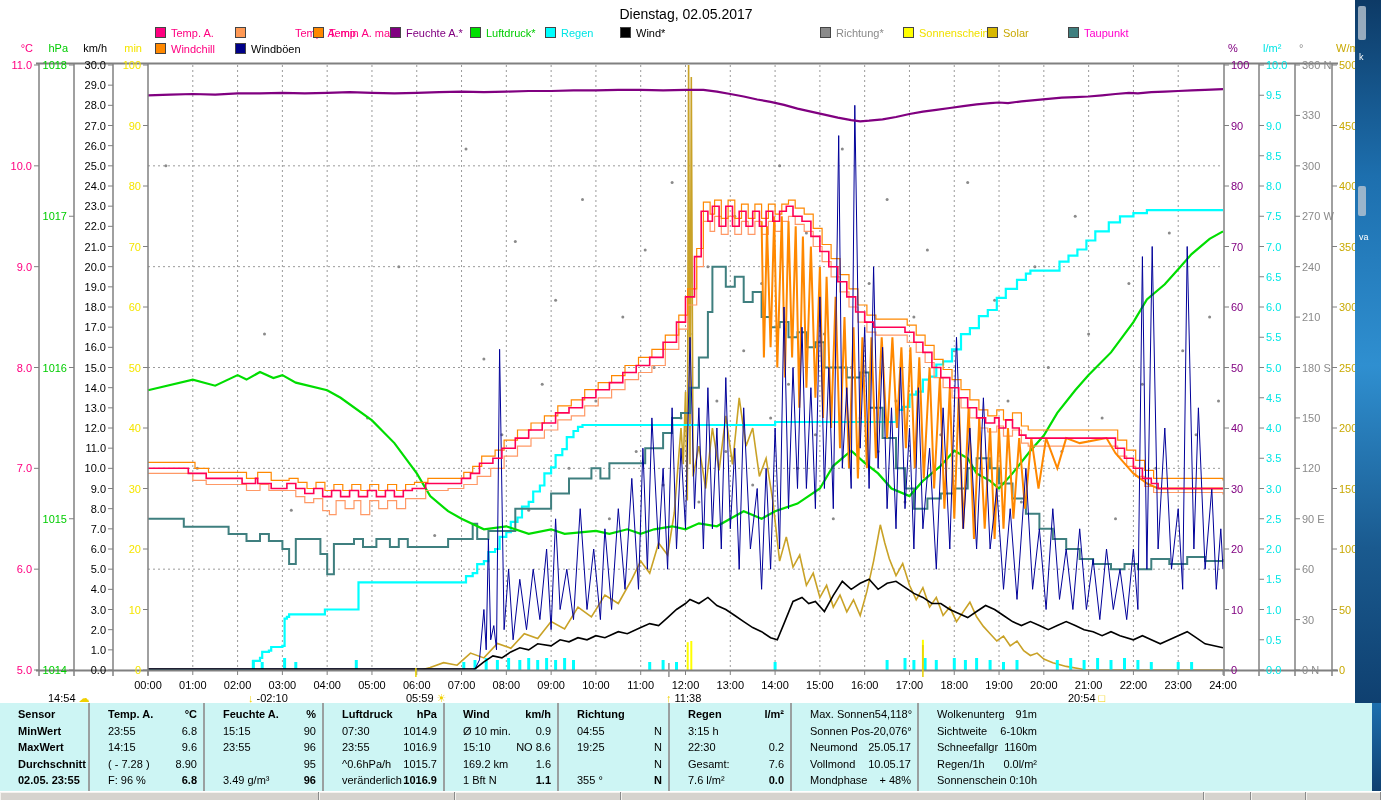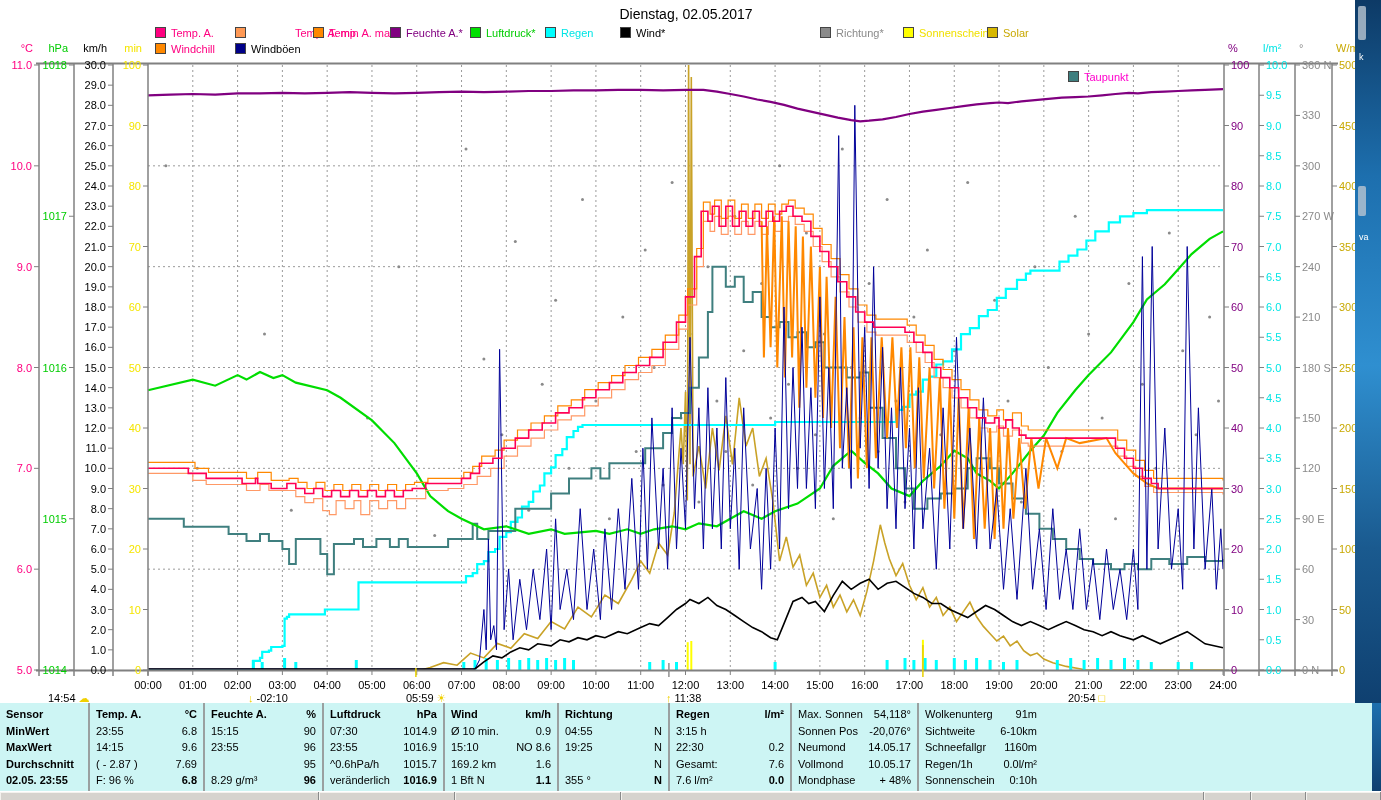--- a/index.html
+++ b/index.html
@@ -14,21 +14,21 @@
           vertical-align:-1px;margin-right:5px;}
   
   #chartwrap{position:absolute;top:0;left:0;width:1381px;height:703px;}
   
   .mk{position:absolute;font-size:11px;color:#000;white-space:nowrap;margin-left:20px;}
   .mk .ic{color:#f0d000;font-weight:bold;}
   
   #tbl{position:absolute;top:703px;left:0;width:1372px;height:88px;background:#cdf5f4;
        display:grid;grid-template-columns:88px 115px 119px 121px 114px 111px 122px 127px 255px 1fr;
        font-size:11px;color:#000;}
-  .col{padding:3px 6px 0 6px;}
+  .col{padding:3px 6px 0 18px;}
   .col.b{border-left:2px solid #9aa0a0;}
   .trow{display:flex;justify-content:space-between;height:16.5px;line-height:16px;white-space:nowrap;}
   .trow .lab{text-align:left;} .trow .val{text-align:right;}
   .bold{font-weight:bold;}
   
   #status{position:absolute;top:791px;left:0;width:1381px;height:9px;background:#d6d3ce;
           border-top:1px solid #fff;display:flex;}
   #status .seg{border-right:1px solid #8a8a8a;box-shadow:inset 1px 1px 0 #f4f2ee;}
   
   #desk1{position:absolute;left:1355px;top:0;width:26px;height:703px;
@@ -501,21 +501,21 @@
     <span class="li" style="left: 155px; top: 27px;"><span class="sw" style="background: rgb(255, 0, 128);"></span><span style="color: rgb(255, 0, 128);">Temp. A.</span></span>
     <span class="li" style="left: 235px; top: 27px;"><span class="sw" style="background: rgb(255, 153, 85);"></span><span style="color: rgb(255, 0, 128); margin-left: 44px;">Temp. A. min</span></span>
     <span class="li" style="left: 313px; top: 27px;"><span class="sw" style="background: rgb(255, 136, 0);"></span><span style="color: rgb(255, 0, 128);">Temp. A. max</span></span>
     <span class="li" style="left: 390px; top: 27px;"><span class="sw" style="background: rgb(128, 0, 128);"></span><span style="color: rgb(128, 0, 128);">Feuchte A.*</span></span>
     <span class="li" style="left: 470px; top: 27px;"><span class="sw" style="background: rgb(0, 224, 0);"></span><span style="color: rgb(0, 204, 0);">Luftdruck*</span></span>
     <span class="li" style="left: 545px; top: 27px;"><span class="sw" style="background: rgb(0, 255, 255);"></span><span style="color: rgb(0, 229, 229);">Regen</span></span>
     <span class="li" style="left: 620px; top: 27px;"><span class="sw" style="background: rgb(0, 0, 0);"></span><span style="color: rgb(0, 0, 0);">Wind*</span></span>
     <span class="li" style="left: 820px; top: 27px;"><span class="sw" style="background: rgb(138, 138, 138);"></span><span style="color: rgb(138, 138, 138);">Richtung*</span></span>
     <span class="li" style="left: 903px; top: 27px;"><span class="sw" style="background: rgb(255, 255, 0);"></span><span style="color: rgb(240, 224, 0);">Sonnenschein</span></span>
     <span class="li" style="left: 987px; top: 27px;"><span class="sw" style="background: rgb(216, 184, 0);"></span><span style="color: rgb(200, 168, 0); text-align: right;">Solar</span></span>
-    <span class="li" style="left: 1068px; top: 27px; margin-top: 44px;"><span class="sw" style="background: rgb(63, 127, 127);"></span><span style="color: rgb(255, 0, 204);">Taupunkt</span></span>
+    <span class="li" style="left: 1068px; top: 27px;"><span class="sw" style="background: rgb(63, 127, 127);"></span><span style="color: rgb(255, 0, 204);">Taupunkt</span></span>
     <span class="li" style="left: 155px; top: 43px;"><span class="sw" style="background: rgb(255, 136, 0);"></span><span style="color: rgb(255, 0, 128);">Windchill</span></span>
     <span class="li" style="left: 235px; top: 43px;"><span class="sw" style="background: rgb(0, 0, 136);"></span><span style="color: rgb(0, 0, 0);">Windböen</span></span>
   </div>
 <div id="markers">
     <div class="mk" style="left: 28px; top: 692px;">14:54 <span class="ic">☁</span></div>
     <div class="mk" style="left: 228px; top: 692px;"><span class="ic">↓</span> -02:10</div>
     <div class="mk" style="left: 386px; top: 692px;">05:59 <span class="ic">☀</span></div>
     <div class="mk" style="left: 646px; top: 692px;"><span class="ic">↑</span> 11:38</div>
     <div class="mk" style="left: 1048px; top: 692px;">20:54 <span class="ic">□</span></div>
   </div>
@@ -535,22 +535,22 @@
       </div>
       <div class="trow">
         <span class="lab">23:55</span>
         <span class="val">6.8</span>
       </div>
       <div class="trow">
         <span class="lab">14:15</span>
         <span class="val">9.6</span>
       </div>
       <div class="trow">
-        <span class="lab">( - 2.87 )</span>
-        <span class="val">7.69</span>
+        <span class="lab">( - 7.28 )</span>
+        <span class="val">8.90</span>
       </div>
       <div class="trow">
         <span class="lab">F: 96 %</span>
         <span class="val bold">6.8</span>
       </div>
     </div>
     <div class="col b">
       <div class="trow bold">
         <span class="lab">Feuchte A.</span>
         <span class="val">%</span>
@@ -561,21 +561,21 @@
       </div>
       <div class="trow">
         <span class="lab">23:55</span>
         <span class="val">96</span>
       </div>
       <div class="trow">
         <span class="lab"></span>
         <span class="val">95</span>
       </div>
       <div class="trow">
-        <span class="lab">8.29 g/m³</span>
+        <span class="lab">3.49 g/m³</span>
         <span class="val bold">96</span>
       </div>
     </div>
     <div class="col b">
       <div class="trow bold">
         <span class="lab">Luftdruck</span>
         <span class="val">hPa</span>
       </div>
       <div class="trow">
         <span class="lab">07:30</span>
@@ -664,21 +664,21 @@
       <div class="trow">
         <span class="lab">Max. Sonnen</span>
         <span class="val">54,118°</span>
       </div>
       <div class="trow">
         <span class="lab">Sonnen Pos</span>
         <span class="val">-20,076°</span>
       </div>
       <div class="trow">
         <span class="lab">Neumond</span>
-        <span class="val">14.05.17</span>
+        <span class="val">25.05.17</span>
       </div>
       <div class="trow">
         <span class="lab">Vollmond</span>
         <span class="val">10.05.17</span>
       </div>
       <div class="trow">
         <span class="lab">Mondphase</span>
         <span class="val">+ 48%</span>
       </div>
     </div>

